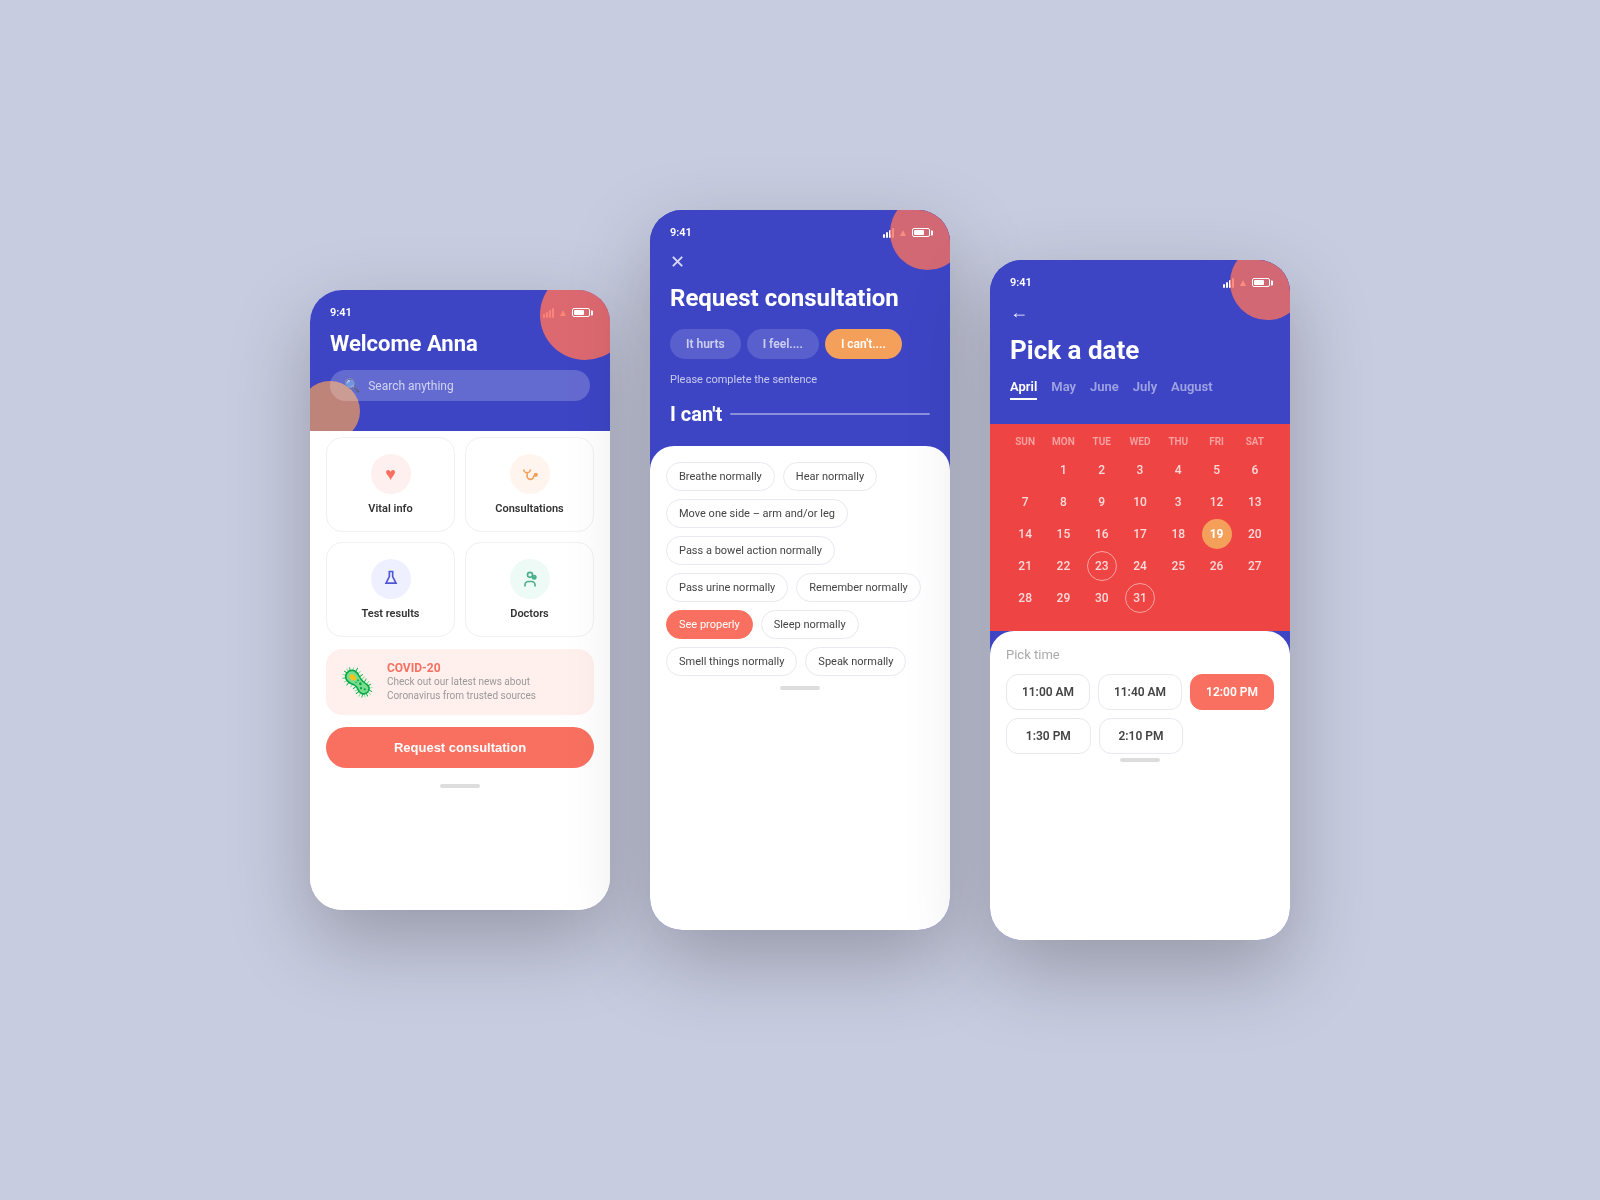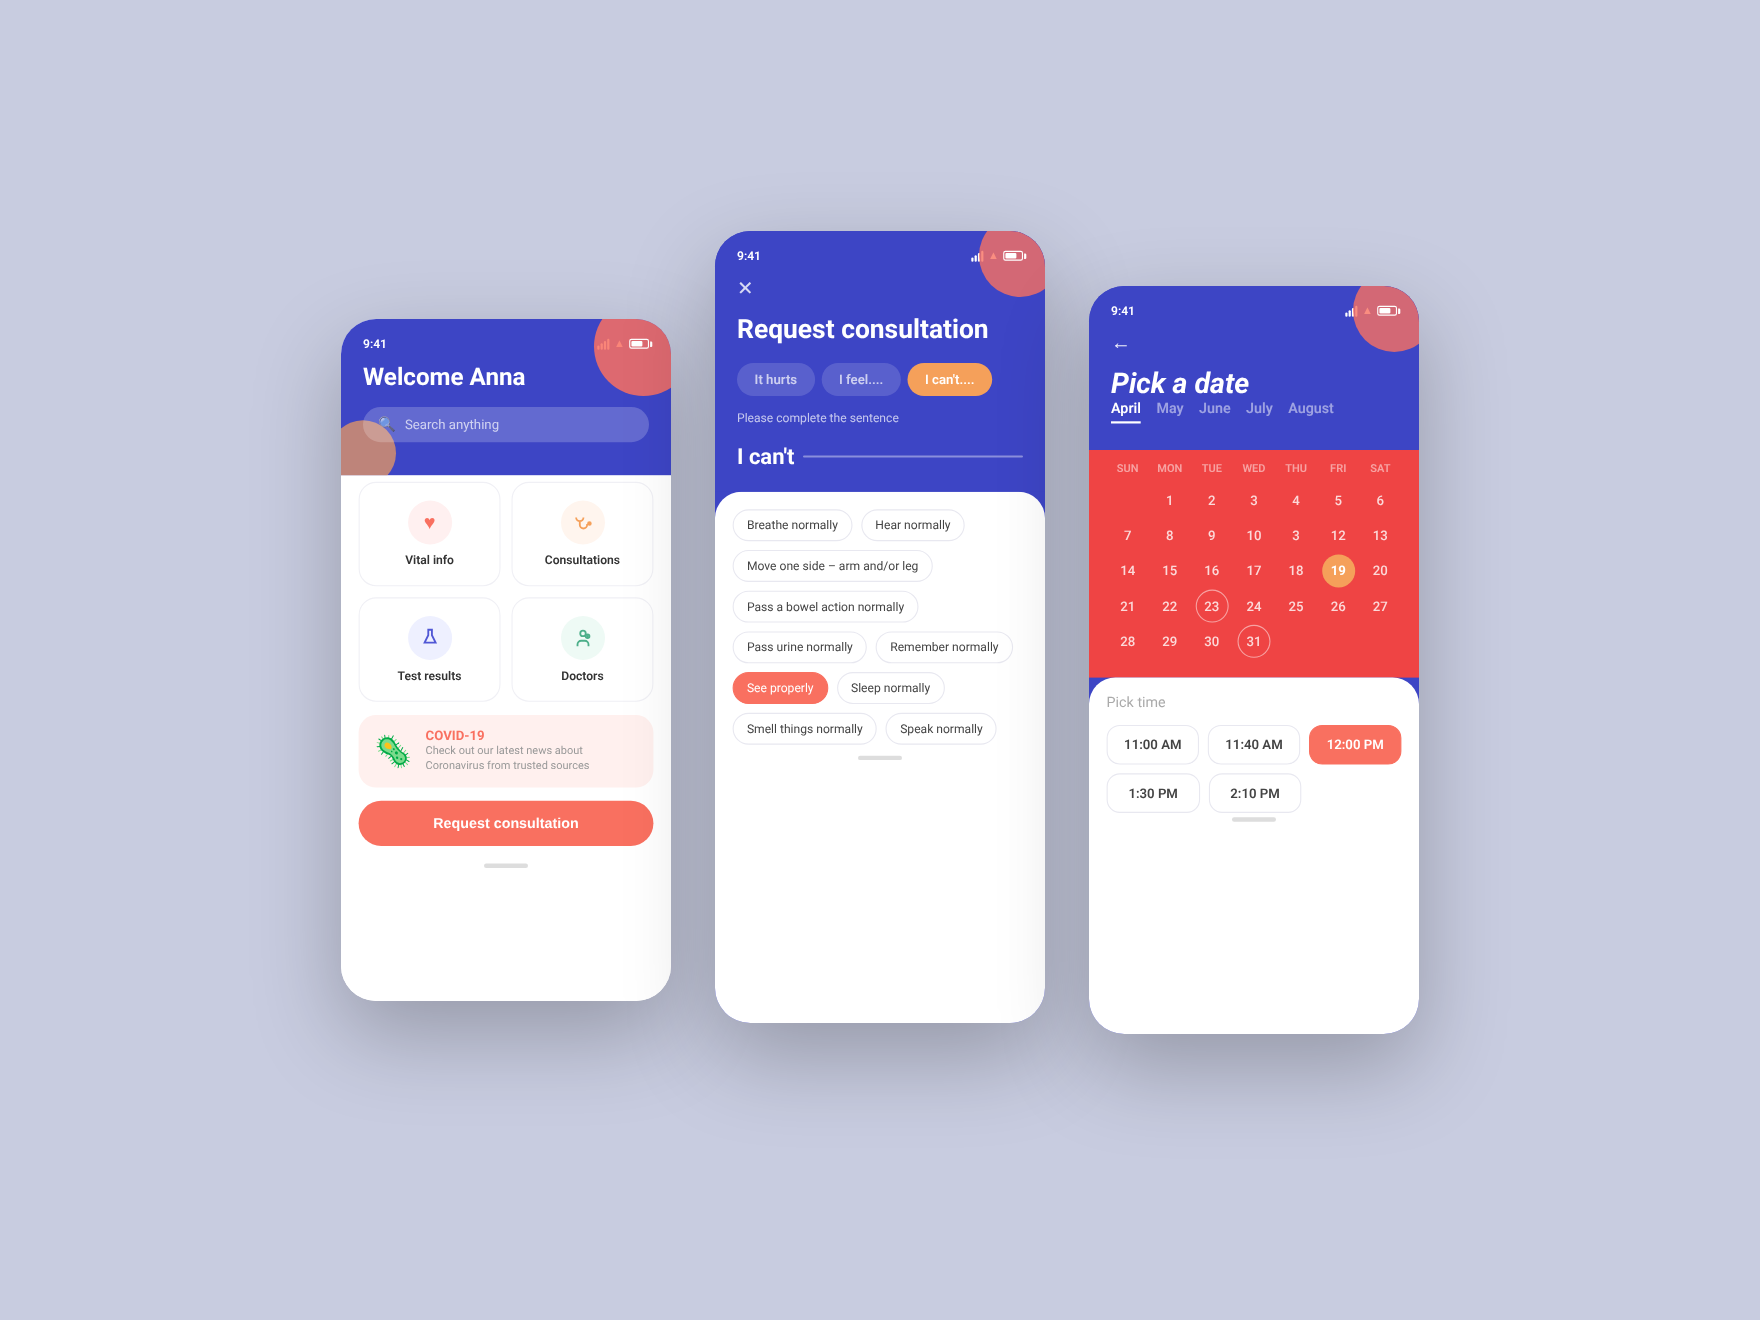--- a/index.html
+++ b/index.html
@@ -444,21 +444,21 @@
       z-index: 1;
       margin-bottom: 12px;
     }
 
     .phone3-title {
       color: #fff;
       font-size: 26px;
       font-weight: 700;
       position: relative;
       z-index: 1;
-      font-style: italic;
+      margin-bottom: 14px;
     }
 
     .month-tabs {
       display: flex;
       gap: 14px;
       position: relative;
       z-index: 1;
       margin-bottom: 4px;
     }
 
@@ -648,21 +648,21 @@
             <line x1="16" y1="10" x2="18" y2="10"></line>
           </svg>
         </div>
         <span class="menu-card-label">Doctors</span>
       </div>
     </div>
 
     <div class="covid-card">
       <div class="covid-icon">🦠</div>
       <div class="covid-content">
-        <div class="covid-title">COVID-19</div>
+        <div class="covid-title">COVID-20</div>
         <div class="covid-desc">Check out our latest news about Coronavirus from trusted sources</div>
       </div>
     </div>
 
     <button class="request-btn">Request consultation</button>
 
     <div class="scroll-indicator">
       <div class="scroll-dot"></div>
     </div>
   </div>

